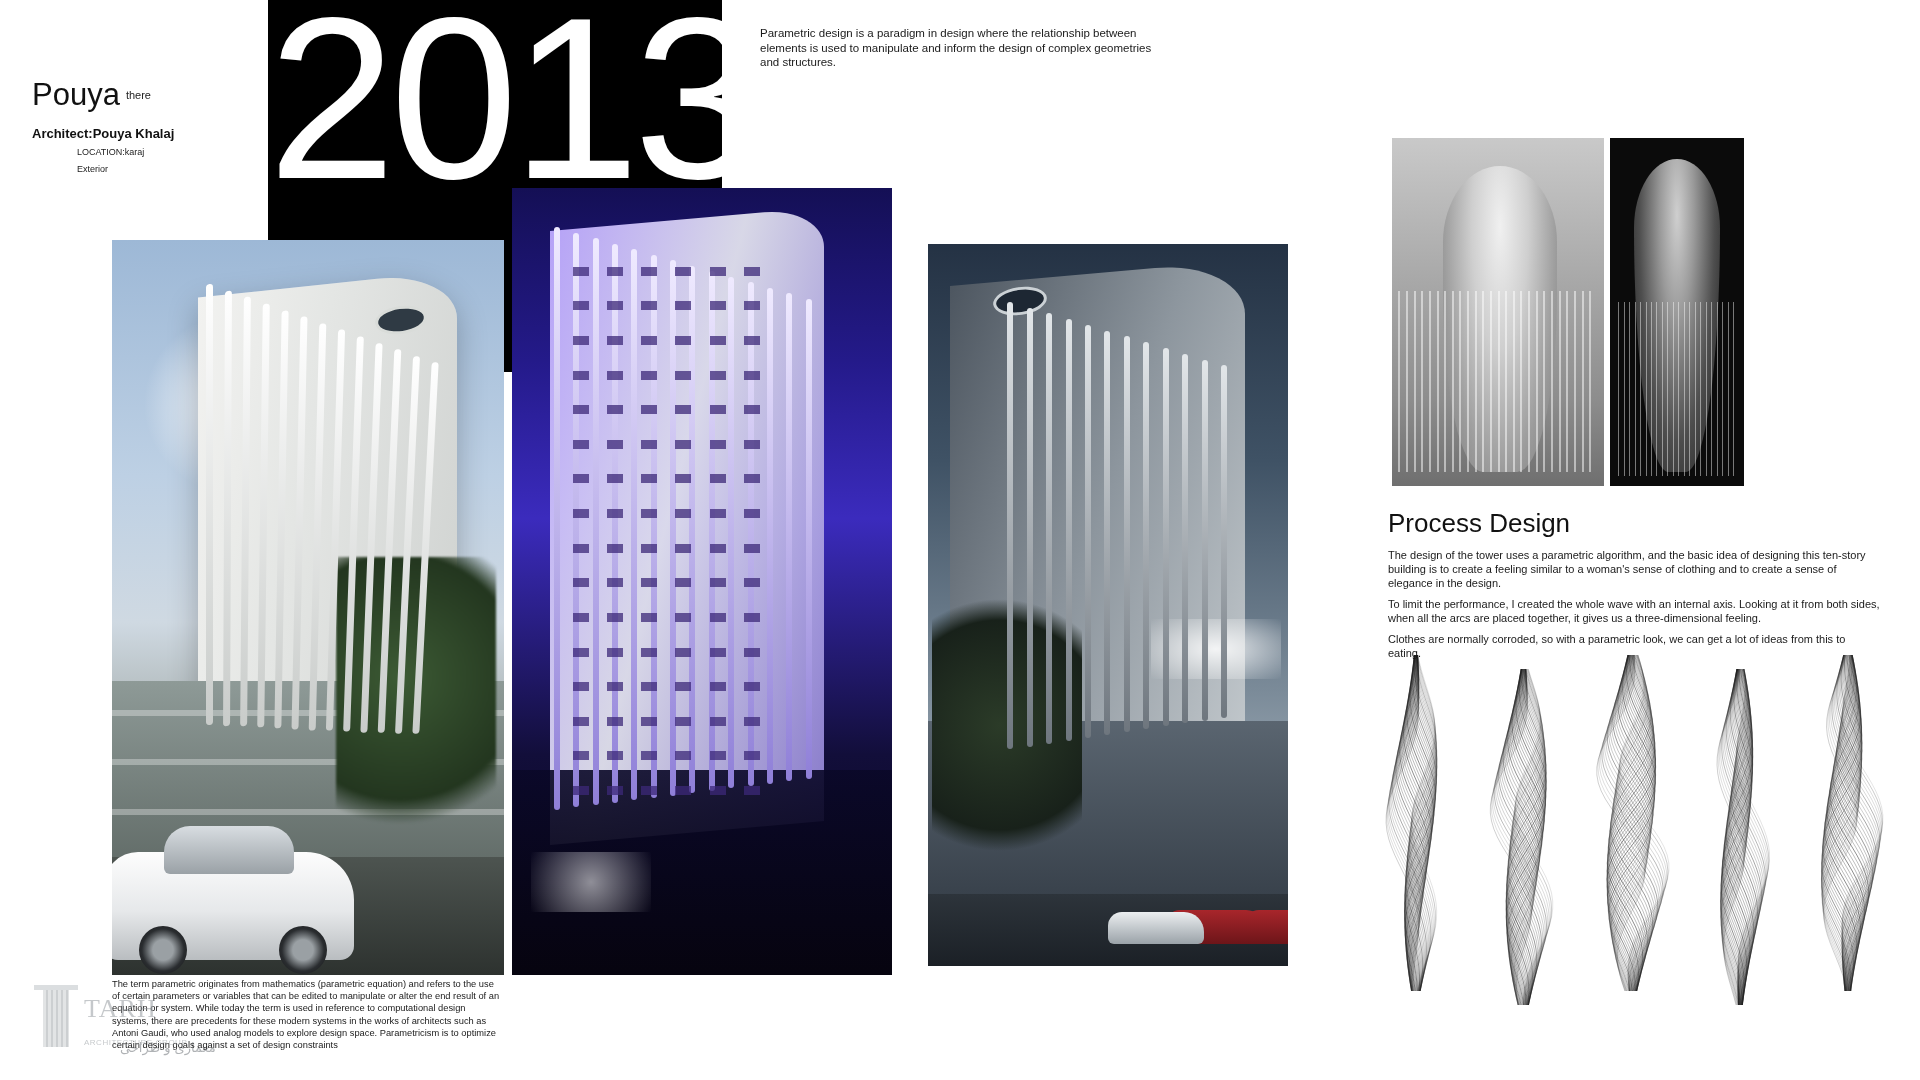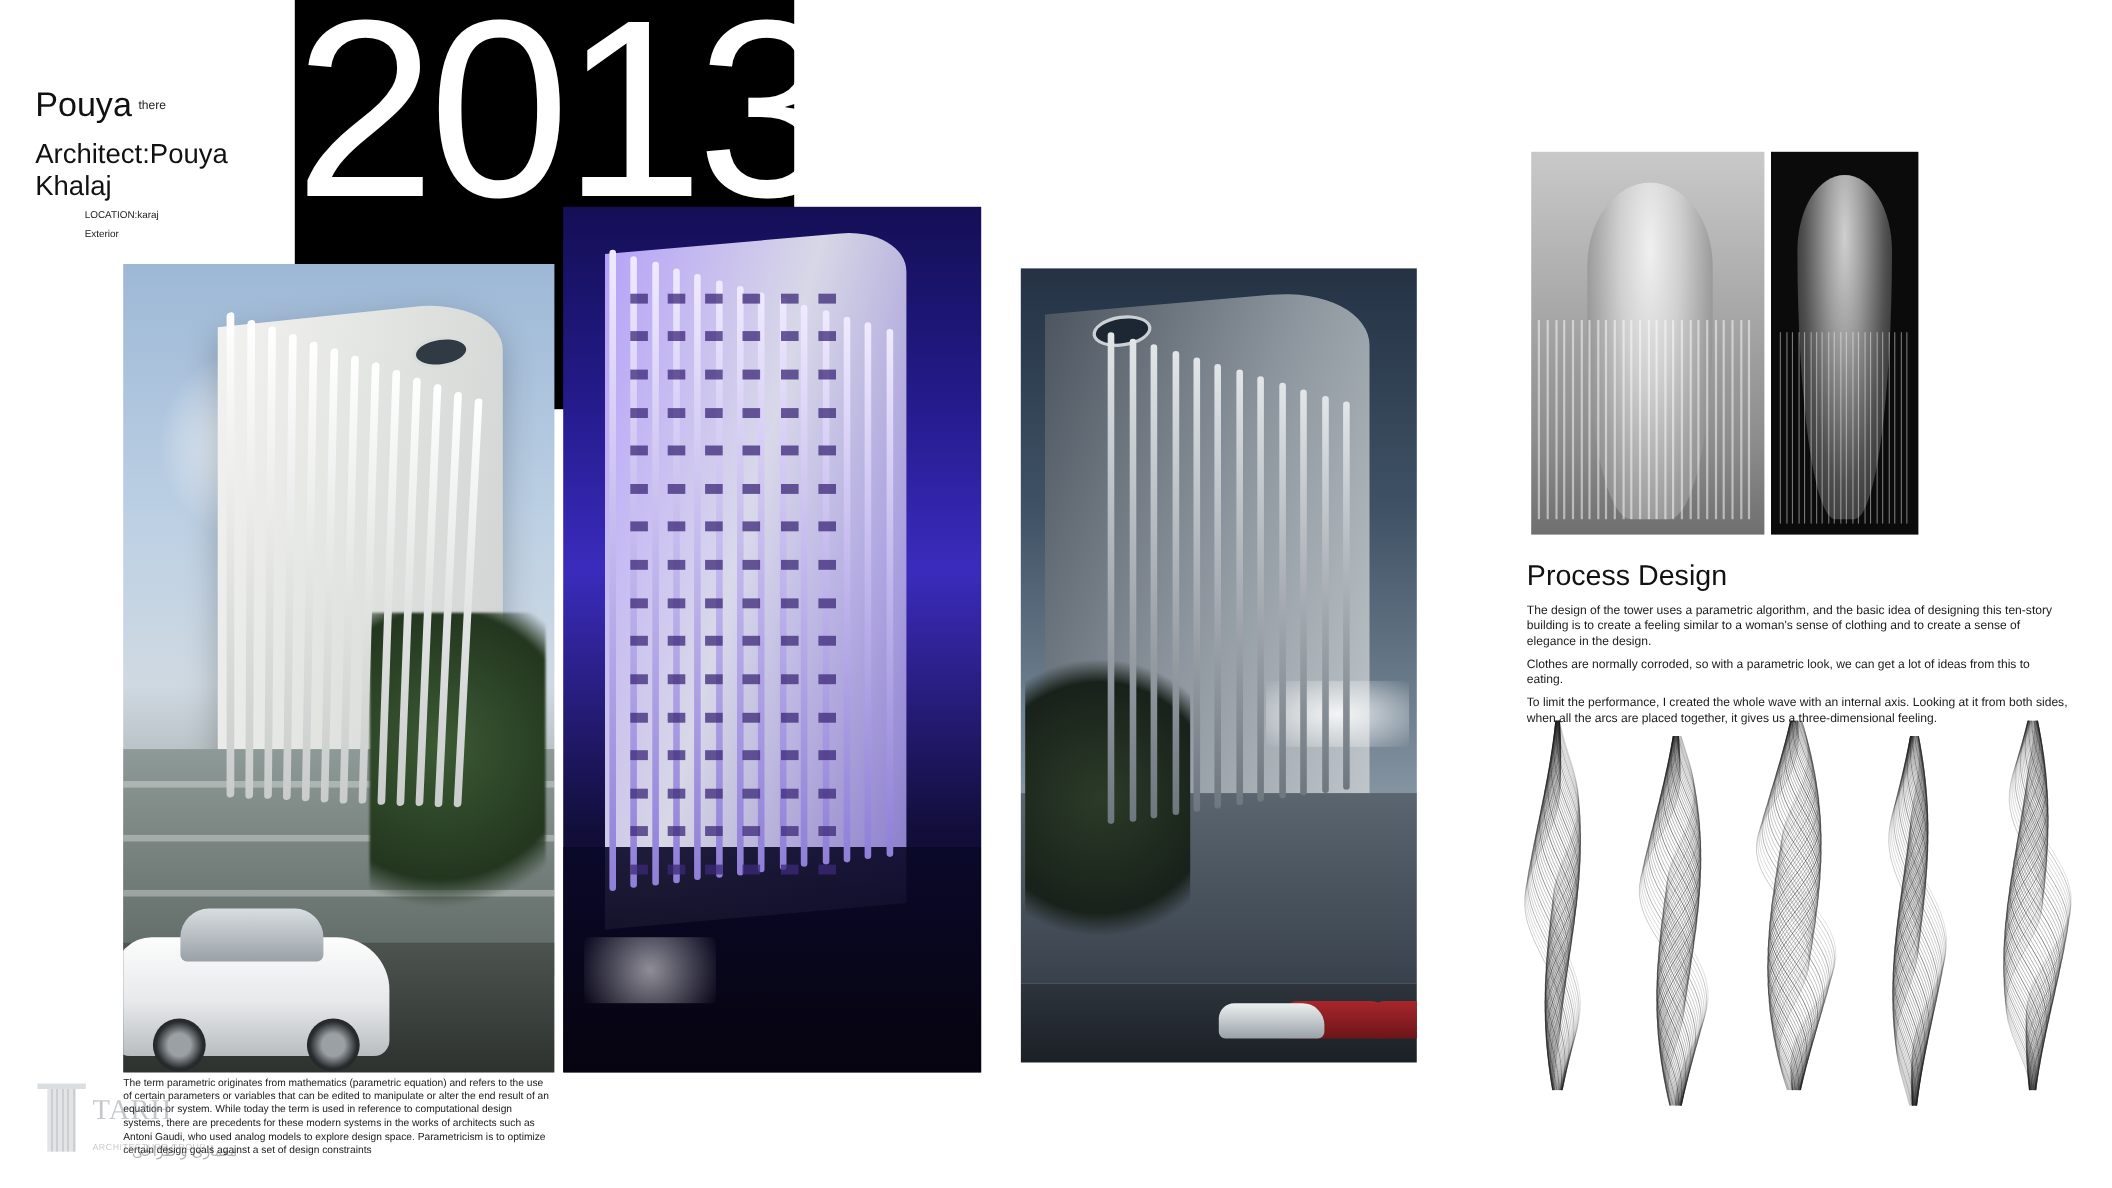--- a/index.html
+++ b/index.html
@@ -66,22 +66,23 @@
   }
   .proj-sub {
     font-size: 11px;
     color: #222;
     display: inline-block;
     margin-left: 6px;
     vertical-align: 6px;
   }
   .architect {
     margin-top: 14px;
-    font-size: 25px;
+    font-size: 13px;
     color: #111;
+    font-weight: bold;
   }
   .meta {
     margin-top: 6px;
     font-size: 9px;
     line-height: 11px;
     color: #222;
     padding-left: 45px;
   }
 
   
@@ -443,20 +444,21 @@
   <div class="year-text">2013</div>
 
   <div class="title-block">
     <span class="proj-title">Pouya</span><span class="proj-sub">there</span>
     <div class="architect">Architect:Pouya Khalaj</div>
     <div class="meta">LOCATION:karaj</div>
     <div class="meta">Exterior</div>
   </div>
 
   <div class="param-col">
+    <p class="param-p">Parametric design is a paradigm in design where the relationship between elements is used to manipulate and inform the design of complex geometries and structures.</p>
   </div>
 
   <div class="img" id="panel-day">
     <div class="sky-glow"></div>
     <div class="tower"></div>
     <div class="oculus"></div>
     <div class="podium">
       <div class="slab" style="top:14%"></div>
       <div class="slab" style="top:38%"></div>
       <div class="slab" style="top:62%"></div>
@@ -675,22 +677,22 @@
       <div class="pleat" style="left: 75.7%;"></div>
       <div class="pleat" style="left: 79.8%;"></div>
       <div class="pleat" style="left: 83.9%;"></div>
       <div class="pleat" style="left: 88%;"></div>
       <div class="pleat" style="left: 92.1%;"></div>
     </div>
 
   <div class="process-col">
     <div class="process-h">Process Design</div>
     <p class="process-p">The design of the tower uses a parametric algorithm, and the basic idea of designing this ten-story building is to create a feeling similar to a woman's sense of clothing and to create a sense of elegance in the design.</p>
+    <p class="process-p">To limit the performance, I created the whole wave with an internal axis. Looking at it from both sides, when all the arcs are placed together, it gives us a three-dimensional feeling.</p>
     <p class="process-p">Clothes are normally corroded, so with a parametric look, we can get a lot of ideas from this to eating.</p>
-    <p class="process-p">To limit the performance, I created the whole wave with an internal axis. Looking at it from both sides, when all the arcs are placed together, it gives us a three-dimensional feeling.</p>
   </div>
 
   <div class="studies" id="studies">
       <div class="study" style="left: 0px; top: 0px;"><svg width="96" height="340" viewBox="0 0 96 340">
           <path d="M46.05 0 L46.06 8 L46.49 16 L47.25 24 L48.19 32 L49.14 40 L49.89 48 L50.28 56 L50.13 64 L49.34 72 L47.84 80 L45.61 88 L42.73 96 L39.32 104 L35.55 112 L31.65 120 L27.84 128 L24.39 136 L21.51 144 L19.42 152 L18.25 160 L18.09 168 L18.95 176 L20.77 184 L23.44 192 L26.76 200 L30.52 208 L34.48 216 L38.37 224 L41.97 232 L45.08 240 L47.55 248 L49.30 256 L50.29 264 L50.58 272 L50.25 280 L49.46 288 L48.38 296 L47.22 304 L46.15 312 L45.35 320 L44.95 328 L45.03 336 " fill="none" stroke="#1b1b1b" stroke-width="0.60" opacity="0.35"></path>
           <path d="M46.49 0 L46.66 8 L47.22 16 L48.03 24 L48.95 32 L49.78 40 L50.34 48 L50.47 56 L50.01 64 L48.88 72 L47.04 80 L44.51 88 L41.38 96 L37.81 104 L33.99 112 L30.15 120 L26.54 128 L23.40 136 L20.93 144 L19.32 152 L18.69 160 L19.07 168 L20.45 176 L22.73 184 L25.77 192 L29.35 200 L33.25 208 L37.20 216 L40.97 224 L44.33 232 L47.11 240 L49.19 248 L50.50 256 L51.06 264 L50.94 272 L50.26 280 L49.20 288 L47.93 296 L46.66 304 L45.57 312 L44.81 320 L44.51 328 L44.72 336 " fill="none" stroke="#1b1b1b" stroke-width="0.35" opacity="0.38"></path>
           <path d="M46.93 0 L47.24 8 L47.89 16 L48.72 24 L49.58 32 L50.27 40 L50.62 48 L50.47 56 L49.70 64 L48.24 72 L46.08 80 L43.28 88 L39.96 96 L36.30 104 L32.49 112 L28.79 120 L25.43 128 L22.65 136 L20.64 144 L19.55 152 L19.45 160 L20.37 168 L22.24 176 L24.94 184 L28.29 192 L32.07 200 L36.03 208 L39.91 216 L43.49 224 L46.55 232 L48.96 240 L50.61 248 L51.47 256 L51.60 264 L51.09 272 L50.09 280 L48.78 288 L47.35 296 L46.02 304 L44.94 312 L44.27 320 L44.08 328 L44.43 336 " fill="none" stroke="#1b1b1b" stroke-width="0.35" opacity="0.42"></path>
           <path d="M47.35 0 L47.79 8 L48.50 16 L49.33 24 L50.09 32 L50.62 40 L50.73 48 L50.30 56 L49.21 64 L47.43 72 L44.99 80 L41.97 88 L38.51 96 L34.81 104 L31.09 112 L27.59 120 L24.55 128 L22.18 136 L20.66 144 L20.10 152 L20.54 160 L21.97 168 L24.30 176 L27.37 184 L30.97 192 L34.88 200 L38.82 208 L42.57 216 L45.89 224 L48.61 232 L50.59 240 L51.79 248 L52.21 256 L51.91 264 L51.03 272 L49.74 280 L48.22 288 L46.68 296 L45.32 304 L44.29 312 L43.72 320 L43.68 328 L44.17 336 " fill="none" stroke="#1b1b1b" stroke-width="0.35" opacity="0.45"></path>
           <path d="M47.75 0 L48.29 8 L49.04 16 L49.83 24 L50.48 32 L50.82 40 L50.68 48 L49.95 56 L48.56 64 L46.49 72 L43.81 80 L40.61 88 L37.07 96 L33.40 104 L29.82 112 L26.59 120 L23.92 128 L22.00 136 L20.99 144 L20.97 152 L21.95 160 L23.87 168 L26.61 176 L29.98 184 L33.77 192 L37.73 200 L41.59 208 L45.13 216 L48.14 224 L50.46 232 L52.00 240 L52.73 248 L52.70 256 L51.99 264 L50.77 272 L49.22 280 L47.54 288 L45.93 296 L44.58 304 L43.63 312 L43.19 320 L43.30 328 L43.94 336 " fill="none" stroke="#1b1b1b" stroke-width="0.60" opacity="0.49"></path>
           <path d="M48.12 0 L48.74 8 L49.50 16 L50.22 24 L50.73 32 L50.86 40 L50.47 48 L49.45 56 L47.77 64 L45.44 72 L42.55 80 L39.23 88 L35.67 96 L32.09 104 L28.73 112 L25.81 120 L23.56 128 L22.13 136 L21.65 144 L22.17 152 L23.65 160 L26.02 168 L29.12 176 L32.74 184 L36.64 192 L40.57 200 L44.29 208 L47.55 216 L50.19 224 L52.08 232 L53.15 240 L53.41 248 L52.94 256 L51.85 264 L50.32 272 L48.55 280 L46.75 288 L45.11 296 L43.81 304 L42.98 312 L42.69 320 L42.96 328 L43.75 336 " fill="none" stroke="#1b1b1b" stroke-width="0.35" opacity="0.52"></path>

